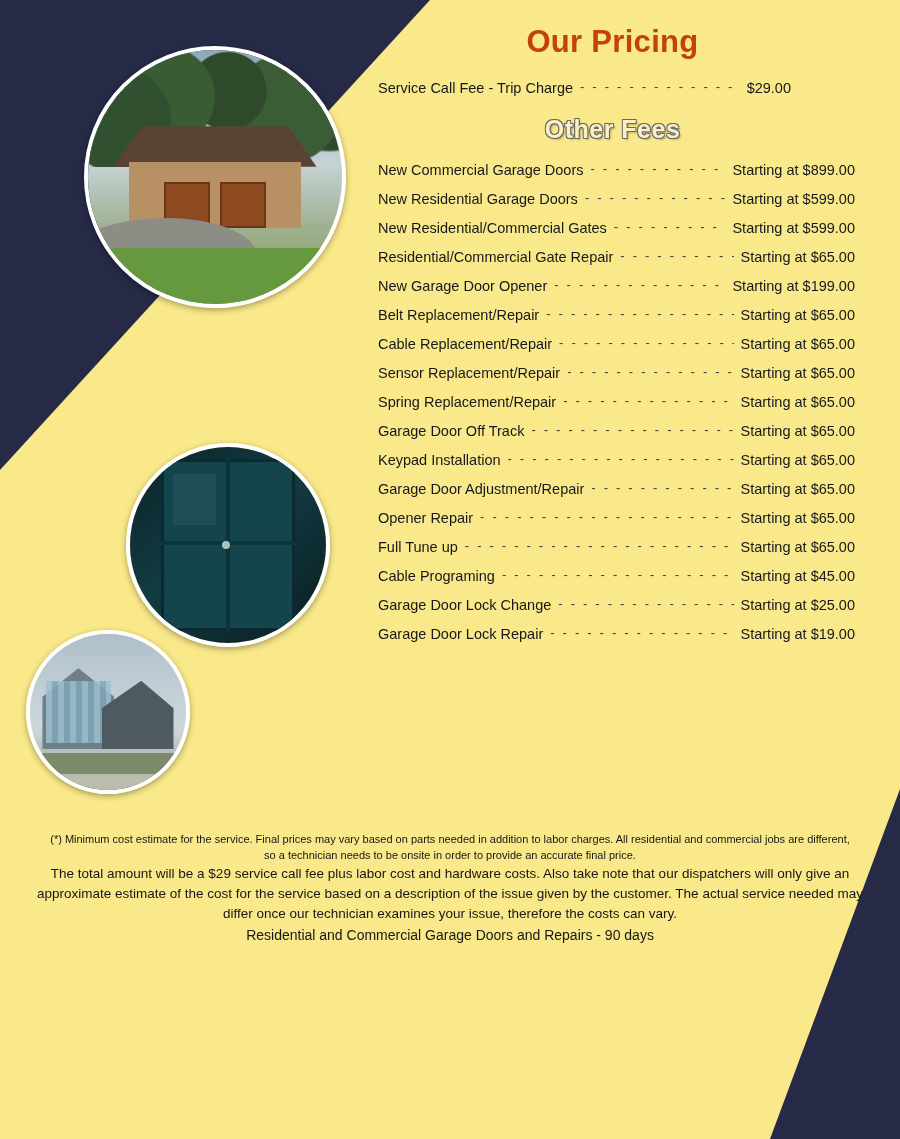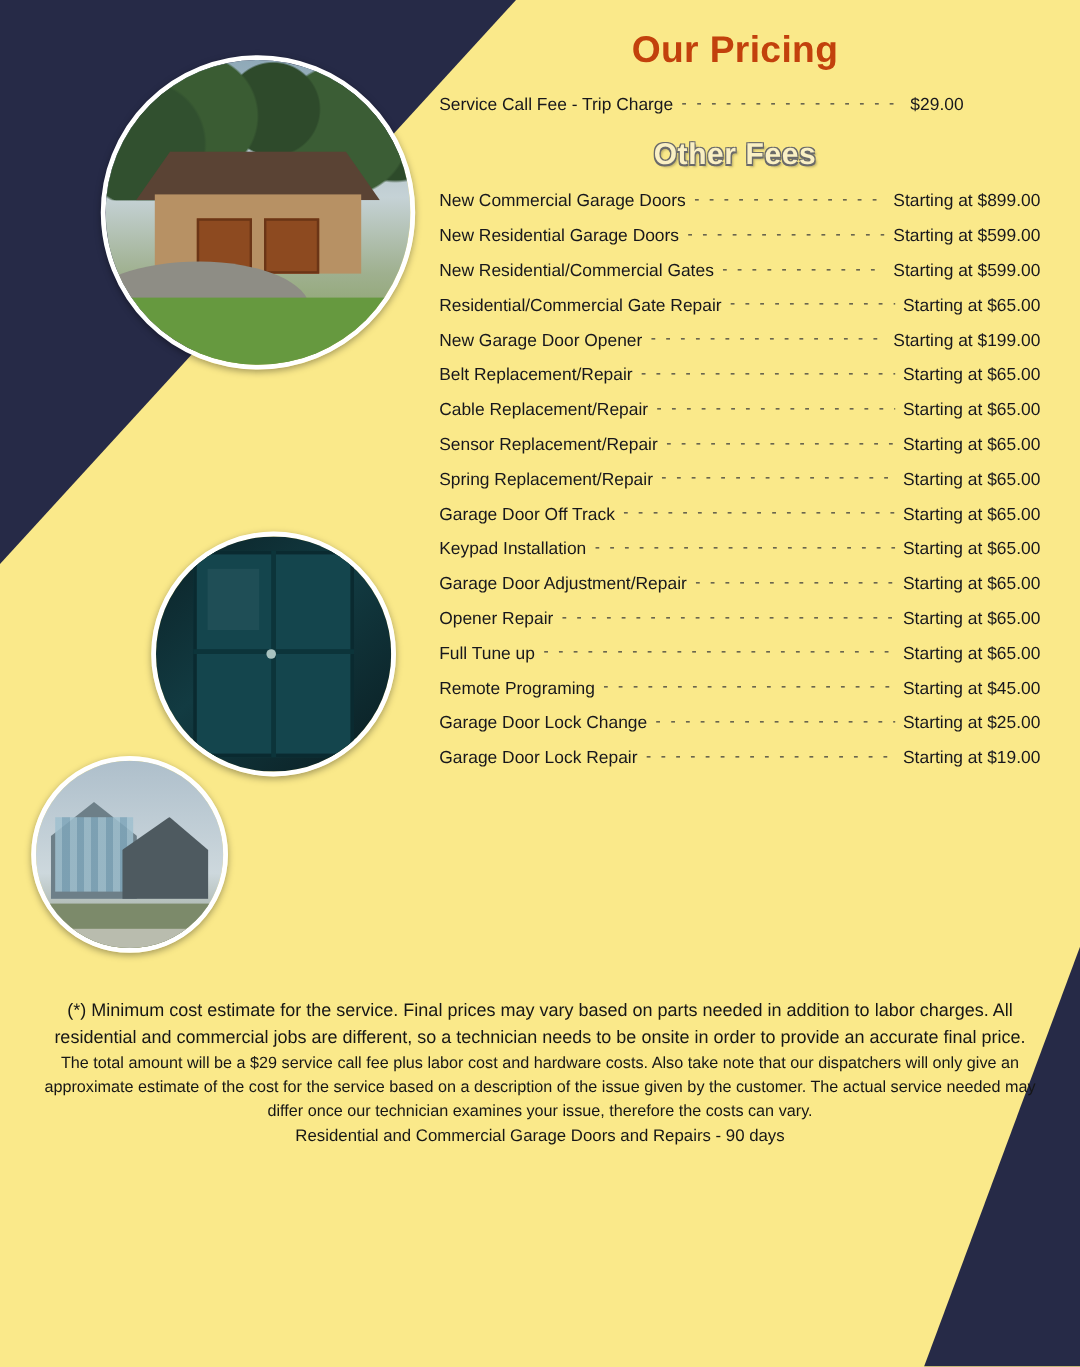--- a/index.html
+++ b/index.html
@@ -131,21 +131,21 @@
     font-size: 25px;
     font-weight: bold;
     color: #faf0c4;
     text-shadow:
       -1px -1px 0 #6a6a6a, 1px -1px 0 #6a6a6a,
       -1px  1px 0 #6a6a6a, 1px  1px 0 #6a6a6a,
       2px 2px 2px rgba(0,0,0,.25);
     margin: 12px 0 10px 0;
     letter-spacing: .5px;
   }
-  .price-list { margin: 0; padding: 0; list-style: none; }
+  .price-list { margin: 12px; padding: 0; list-style: none; }
   .price-row {
     display: flex;
     align-items: baseline;
     font-size: 14.5px;
     color: #17171c;
     padding: 6px 0 7px 0;
     white-space: nowrap;
   }
   .price-row .label { flex: 0 0 auto; }
   .price-row .leader {
@@ -164,21 +164,21 @@
   #other-fees-list { padding-left: 26px; padding-right: 18px; text-align: center; }
 
   
   #footer {
     position: absolute;
     left: 30px; right: 30px; top: 832px;
     text-align: center;
     color: #161616;
   }
   #disclaimer {
-    font-size: 15px;
+    font-size: 11px;
     line-height: 1.45;
     margin: 0 14px 0 14px;
   }
   .red-heading {
     color: #e31b13;
     font-weight: bold;
     font-size: 20px;
     margin: 22px 0 10px 0;
   }
   #please-note-body {
@@ -320,21 +320,21 @@
         <span class="label">Opener Repair</span>
         <span class="leader">- - - - - - - - - - - - - - - - - - - - - - - - - - - - - - - -</span>
         <span class="value">Starting at $65.00</span>
       </li>
       <li class="price-row">
         <span class="label">Full Tune up</span>
         <span class="leader">- - - - - - - - - - - - - - - - - - - - - - - - - - - - - - - -</span>
         <span class="value">Starting at $65.00</span>
       </li>
       <li class="price-row">
-        <span class="label">Remote Programing</span>
+        <span class="label">Cable Programing</span>
         <span class="leader">- - - - - - - - - - - - - - - - - - - - - - - - - - - - - - - -</span>
         <span class="value">Starting at $45.00</span>
       </li>
       <li class="price-row">
         <span class="label">Garage Door Lock Change</span>
         <span class="leader">- - - - - - - - - - - - - - - - - - - - - - - - - - - - - - - -</span>
         <span class="value">Starting at $25.00</span>
       </li>
       <li class="price-row">
         <span class="label">Garage Door Lock Repair</span>

